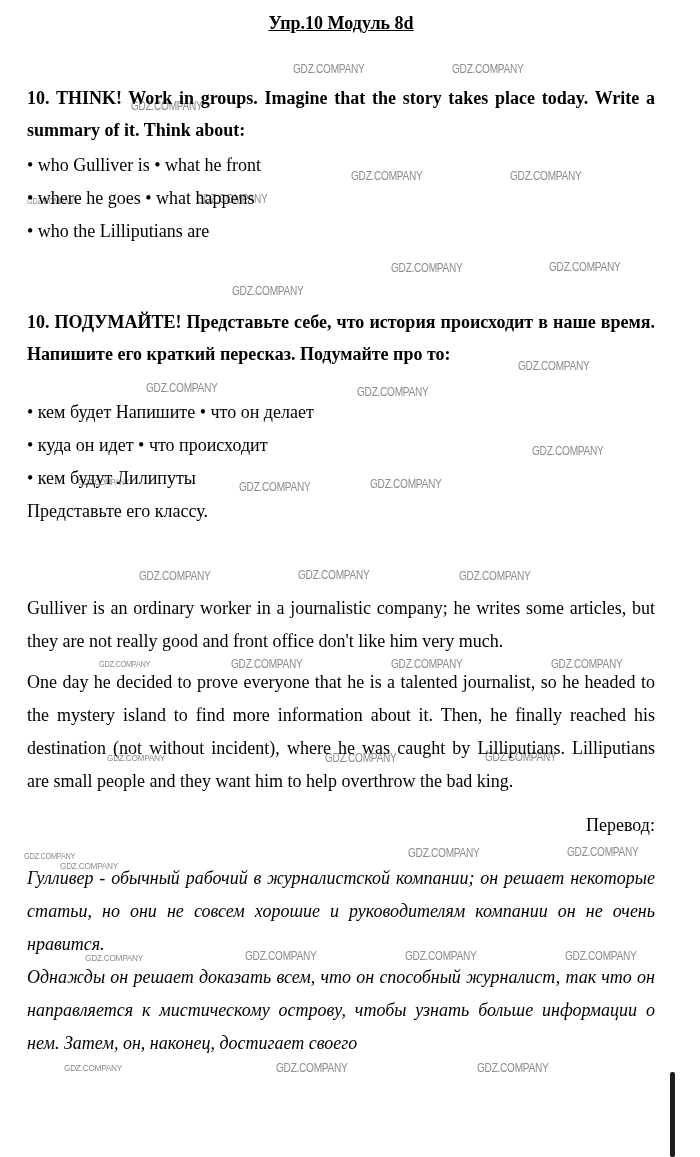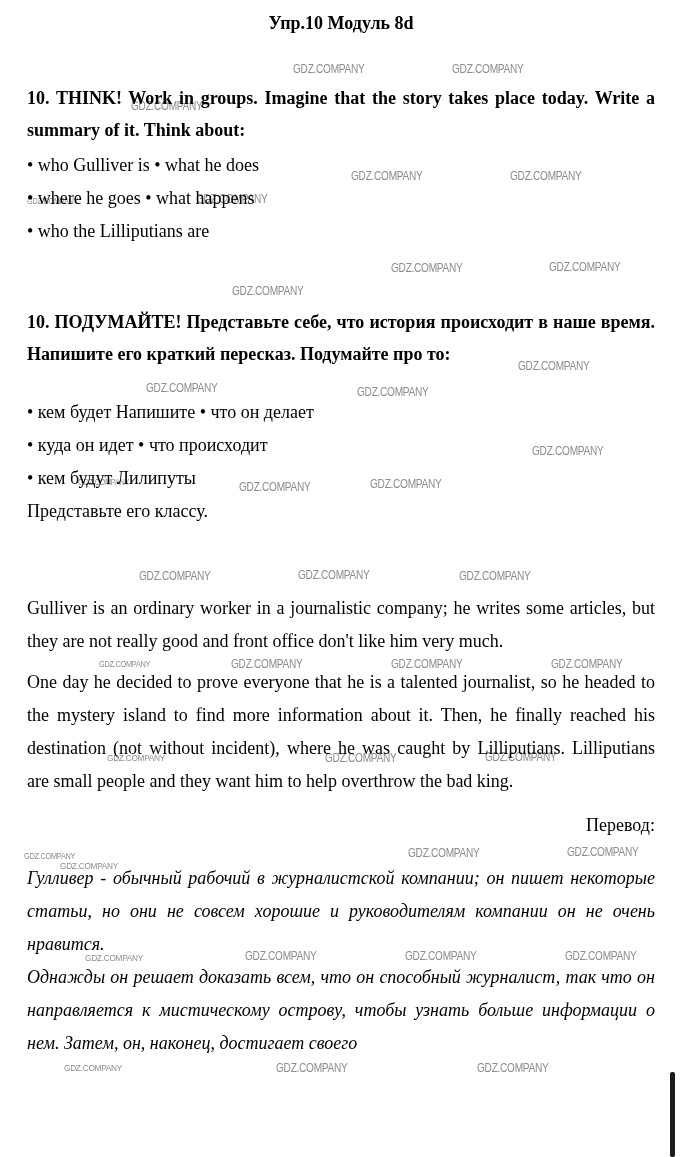--- a/index.html
+++ b/index.html
@@ -20,21 +20,21 @@
     color: #8c8c8c;
     letter-spacing: -0.3px;
     white-space: nowrap;
     transform: scale(0.92, 1.08);
     transform-origin: left top;
   }
 
   
   .content { position: relative; z-index: 1; padding: 12px 45px 0 27px; }
 
-  .title { font-size: 18px; font-weight: bold; text-align: center; line-height: 22px; }
+  .title { font-size: 18px; font-weight: bold; text-align: center; line-height: 22px; text-decoration: underline; }
 
   .heading { font-size: 18px; font-weight: bold; line-height: 32px; text-align: justify; }
   .heading-en { margin-top: 48px; }
   .heading-ru { margin-top: 58px; }
 
   .bullets-en { margin-top: 3px; }
   .bullets-ru { margin-top: 26px; }
   .bullet { font-size: 18px; line-height: 33px; }
 
   .footer-line { font-size: 18px; line-height: 33px; }
@@ -104,40 +104,40 @@
       <span class="wm" style="left: 477px; top: 1061px; font-size: 11px; color: rgb(140, 140, 140);">GDZ.COMPANY</span>
     </div>
 
   <div class="content">
 
     <h1 class="title">Упр.10 Модуль 8d</h1>
 
     <p class="heading heading-en">10. THINK! Work in groups. Imagine that the story takes place today. Write a summary of it. Think about:</p>
 
     <div class="bullets-en">
-      <p class="bullet">• who Gulliver is • what he does</p>
+      <p class="bullet">• who Gulliver is • what he front</p>
       <p class="bullet">• where he goes • what happens</p>
       <p class="bullet">• who the Lilliputians are</p>
     </div>
 
     <p class="heading heading-ru">10. ПОДУМАЙТЕ! Представьте себе, что история происходит в наше время. Напишите его краткий пересказ. Подумайте про то:</p>
 
     <div class="bullets-ru">
       <p class="bullet">• кем будет Напишите • что он делает</p>
       <p class="bullet">• куда он идет • что происходит</p>
       <p class="bullet">• кем будут Лилипуты</p>
     </div>
 
     <p class="footer-line">Представьте его классу.</p>
 
     <p class="para para-1en">Gulliver is an ordinary worker in a journalistic company; he writes some articles, but they are not really good and front office don't like him very much.</p>
     <p class="para para-2en">One day he decided to prove everyone that he is a talented journalist, so he headed to the mystery island to find more information about it. Then, he finally reached his destination (not without incident), where he was caught by Lilliputians. Lilliputians are small people and they want him to help overthrow the bad king.</p>
 
     <p class="trans-heading">Перевод:</p>
 
-    <p class="para para-ru para-1ru">Гулливер - обычный рабочий в журналистской компании; он пишет некоторые статьи, но они не совсем хорошие и руководителям компании он не очень нравится.</p>
+    <p class="para para-ru para-1ru">Гулливер - обычный рабочий в журналистской компании; он решает некоторые статьи, но они не совсем хорошие и руководителям компании он не очень нравится.</p>
     <p class="para para-ru para-2ru">Однажды он решает доказать всем, что он способный журналист, так что он направляется к мистическому острову, чтобы узнать больше информации о нем. Затем, он, наконец, достигает своего</p>
 
   </div>
 
   <div class="scrollbar"></div>
 
 </div>
 
 </body></html>

